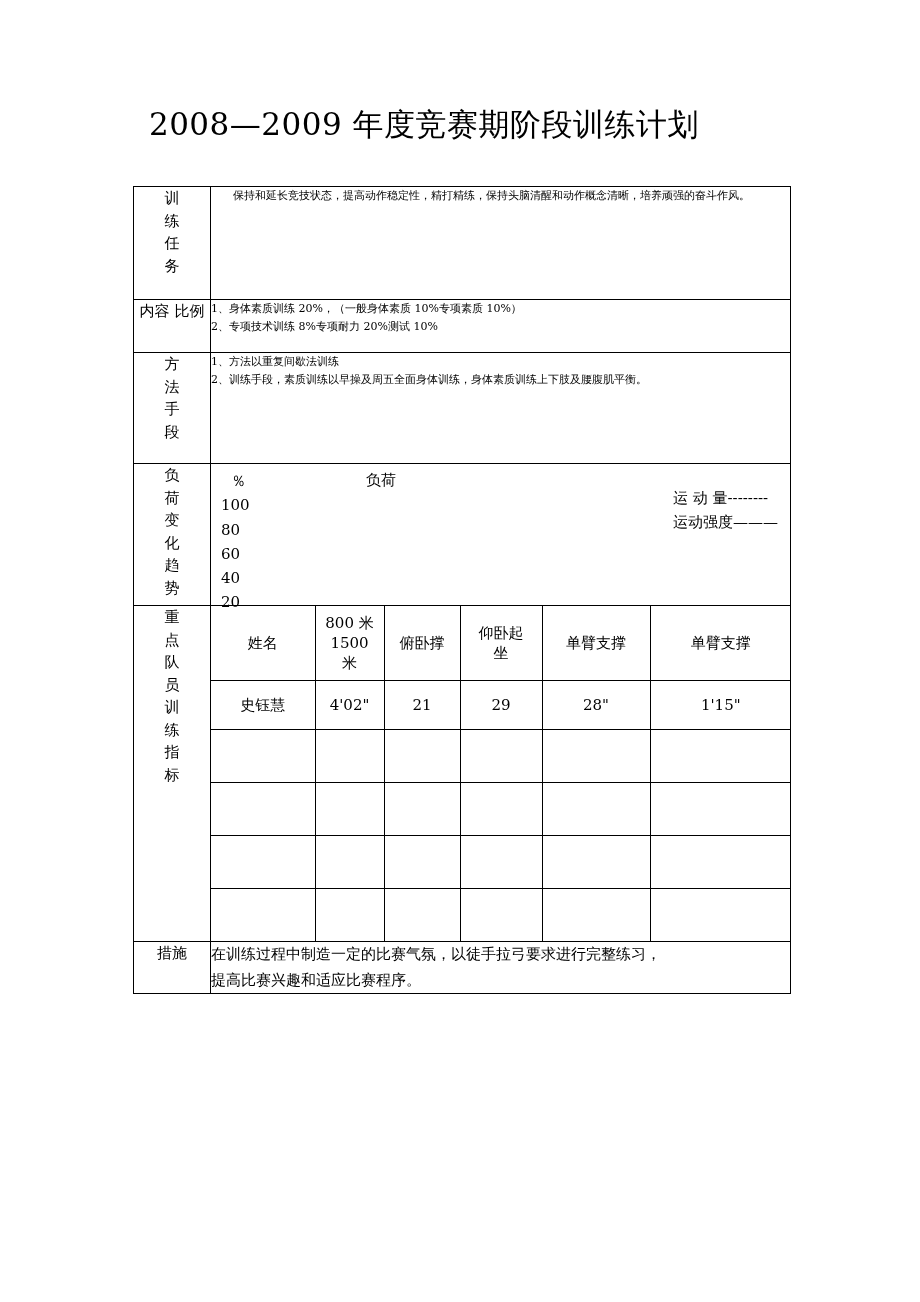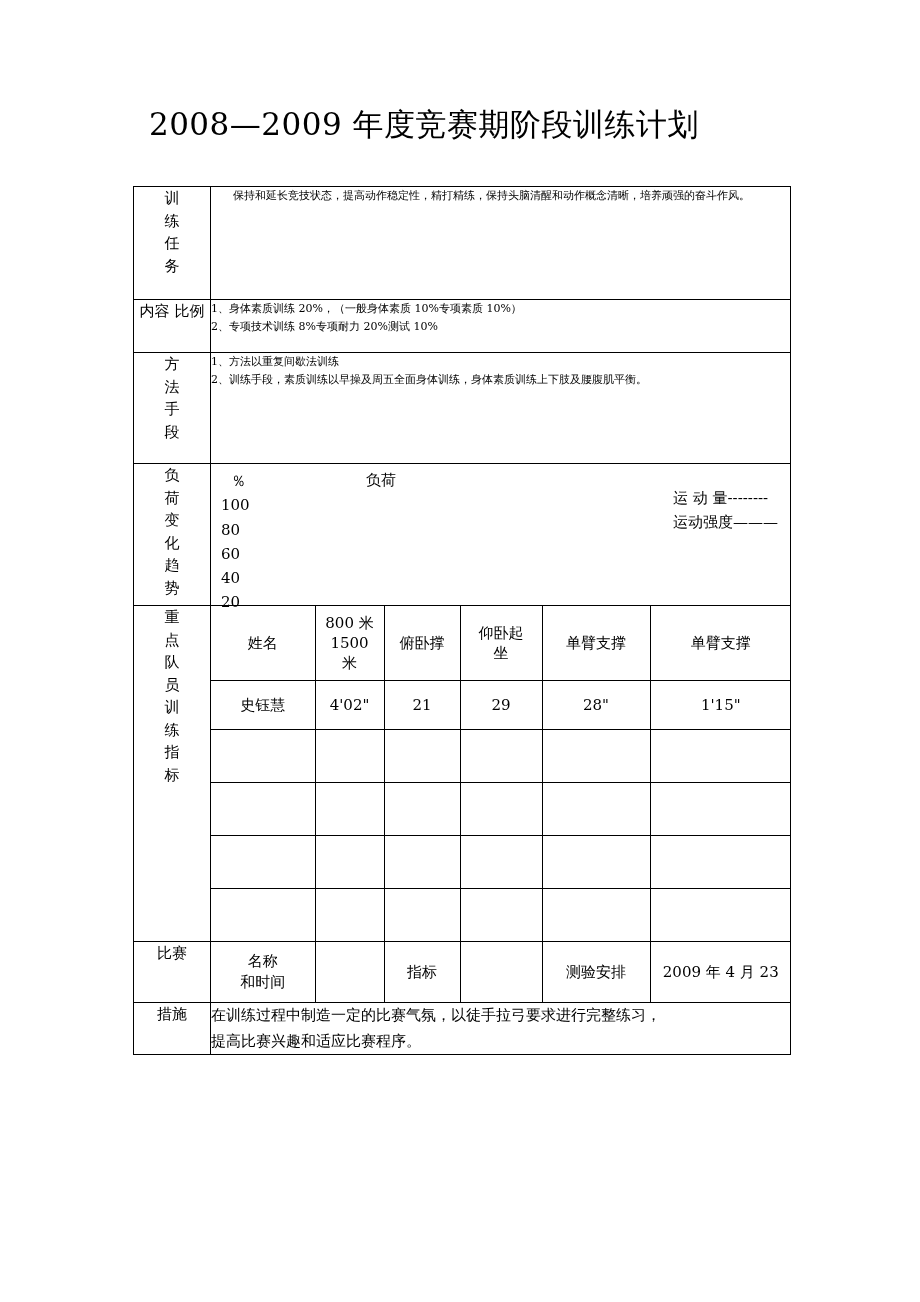--- a/index.html
+++ b/index.html
@@ -339,48 +339,20 @@
                 <td></td>
                 <td></td>
                 <td></td>
                 <td></td>
               </tr>
             </tbody>
           </table>
         </td>
       </tr>
 
-      <tr>
-        <td class="hlabel">比赛</td>
-        <td class="comp-wrap">
-          <table class="comp-table">
-            <colgroup>
-              <col class="c-name">
-                <col class="c-run">
-                <col class="c-push">
-              <col class="c-situp">
-                <col class="c-hold">
-                <col class="c-arm">
-            </colgroup>
-            <tbody>
-              <tr>
-                <td>
-                  <span>名称</span><br>
-                  <span>和时间</span>
-                </td>
-                <td></td>
-                <td>指标</td>
-                <td></td>
-                <td>测验安排</td>
-                <td>2009 年 4 月 23</td>
-              </tr>
-            </tbody>
-          </table>
-        </td>
-      </tr>
 
       <tr>
         <td class="hlabel">措施</td>
         <td class="measure-cell">
           <span class="l1">在训练过程中制造一定的比赛气氛，以徒手拉弓要求进行完整练习，</span>
           <span class="l2">提高比赛兴趣和适应比赛程序。</span>
         </td>
       </tr>
 
     </tbody>

